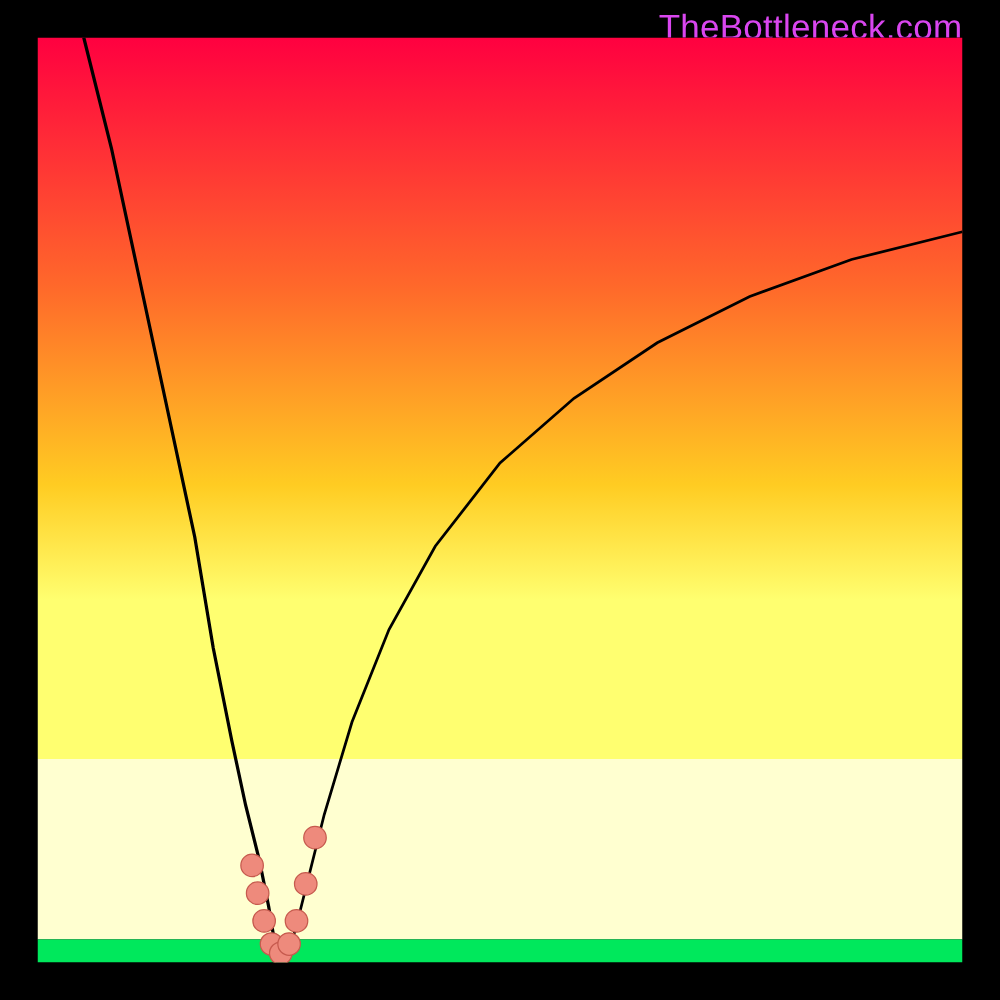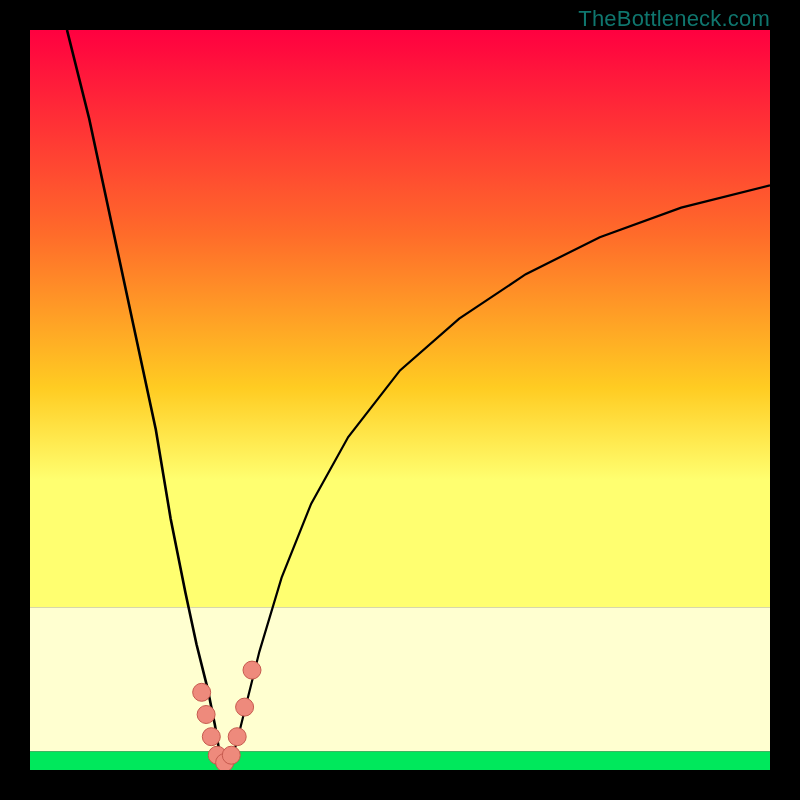--- a/index.html
+++ b/index.html
@@ -23,22 +23,22 @@
     position: absolute;
     left: 0;
     top: 0;
     width: 740px;
     height: 740px;
   }
   .watermark {
     position: absolute;
     top: 6px;
     right: 30px;
-    color: #0f766e;
-    font-size: 22px;
+    color: #d946ef;
+    font-size: 28px;
     letter-spacing: 0.2px;
     font-weight: 500;
   }
   svg { display: block; }
 </style>
 </head>
 <body>
 
 <div class="watermark">TheBottleneck.com</div>
 

